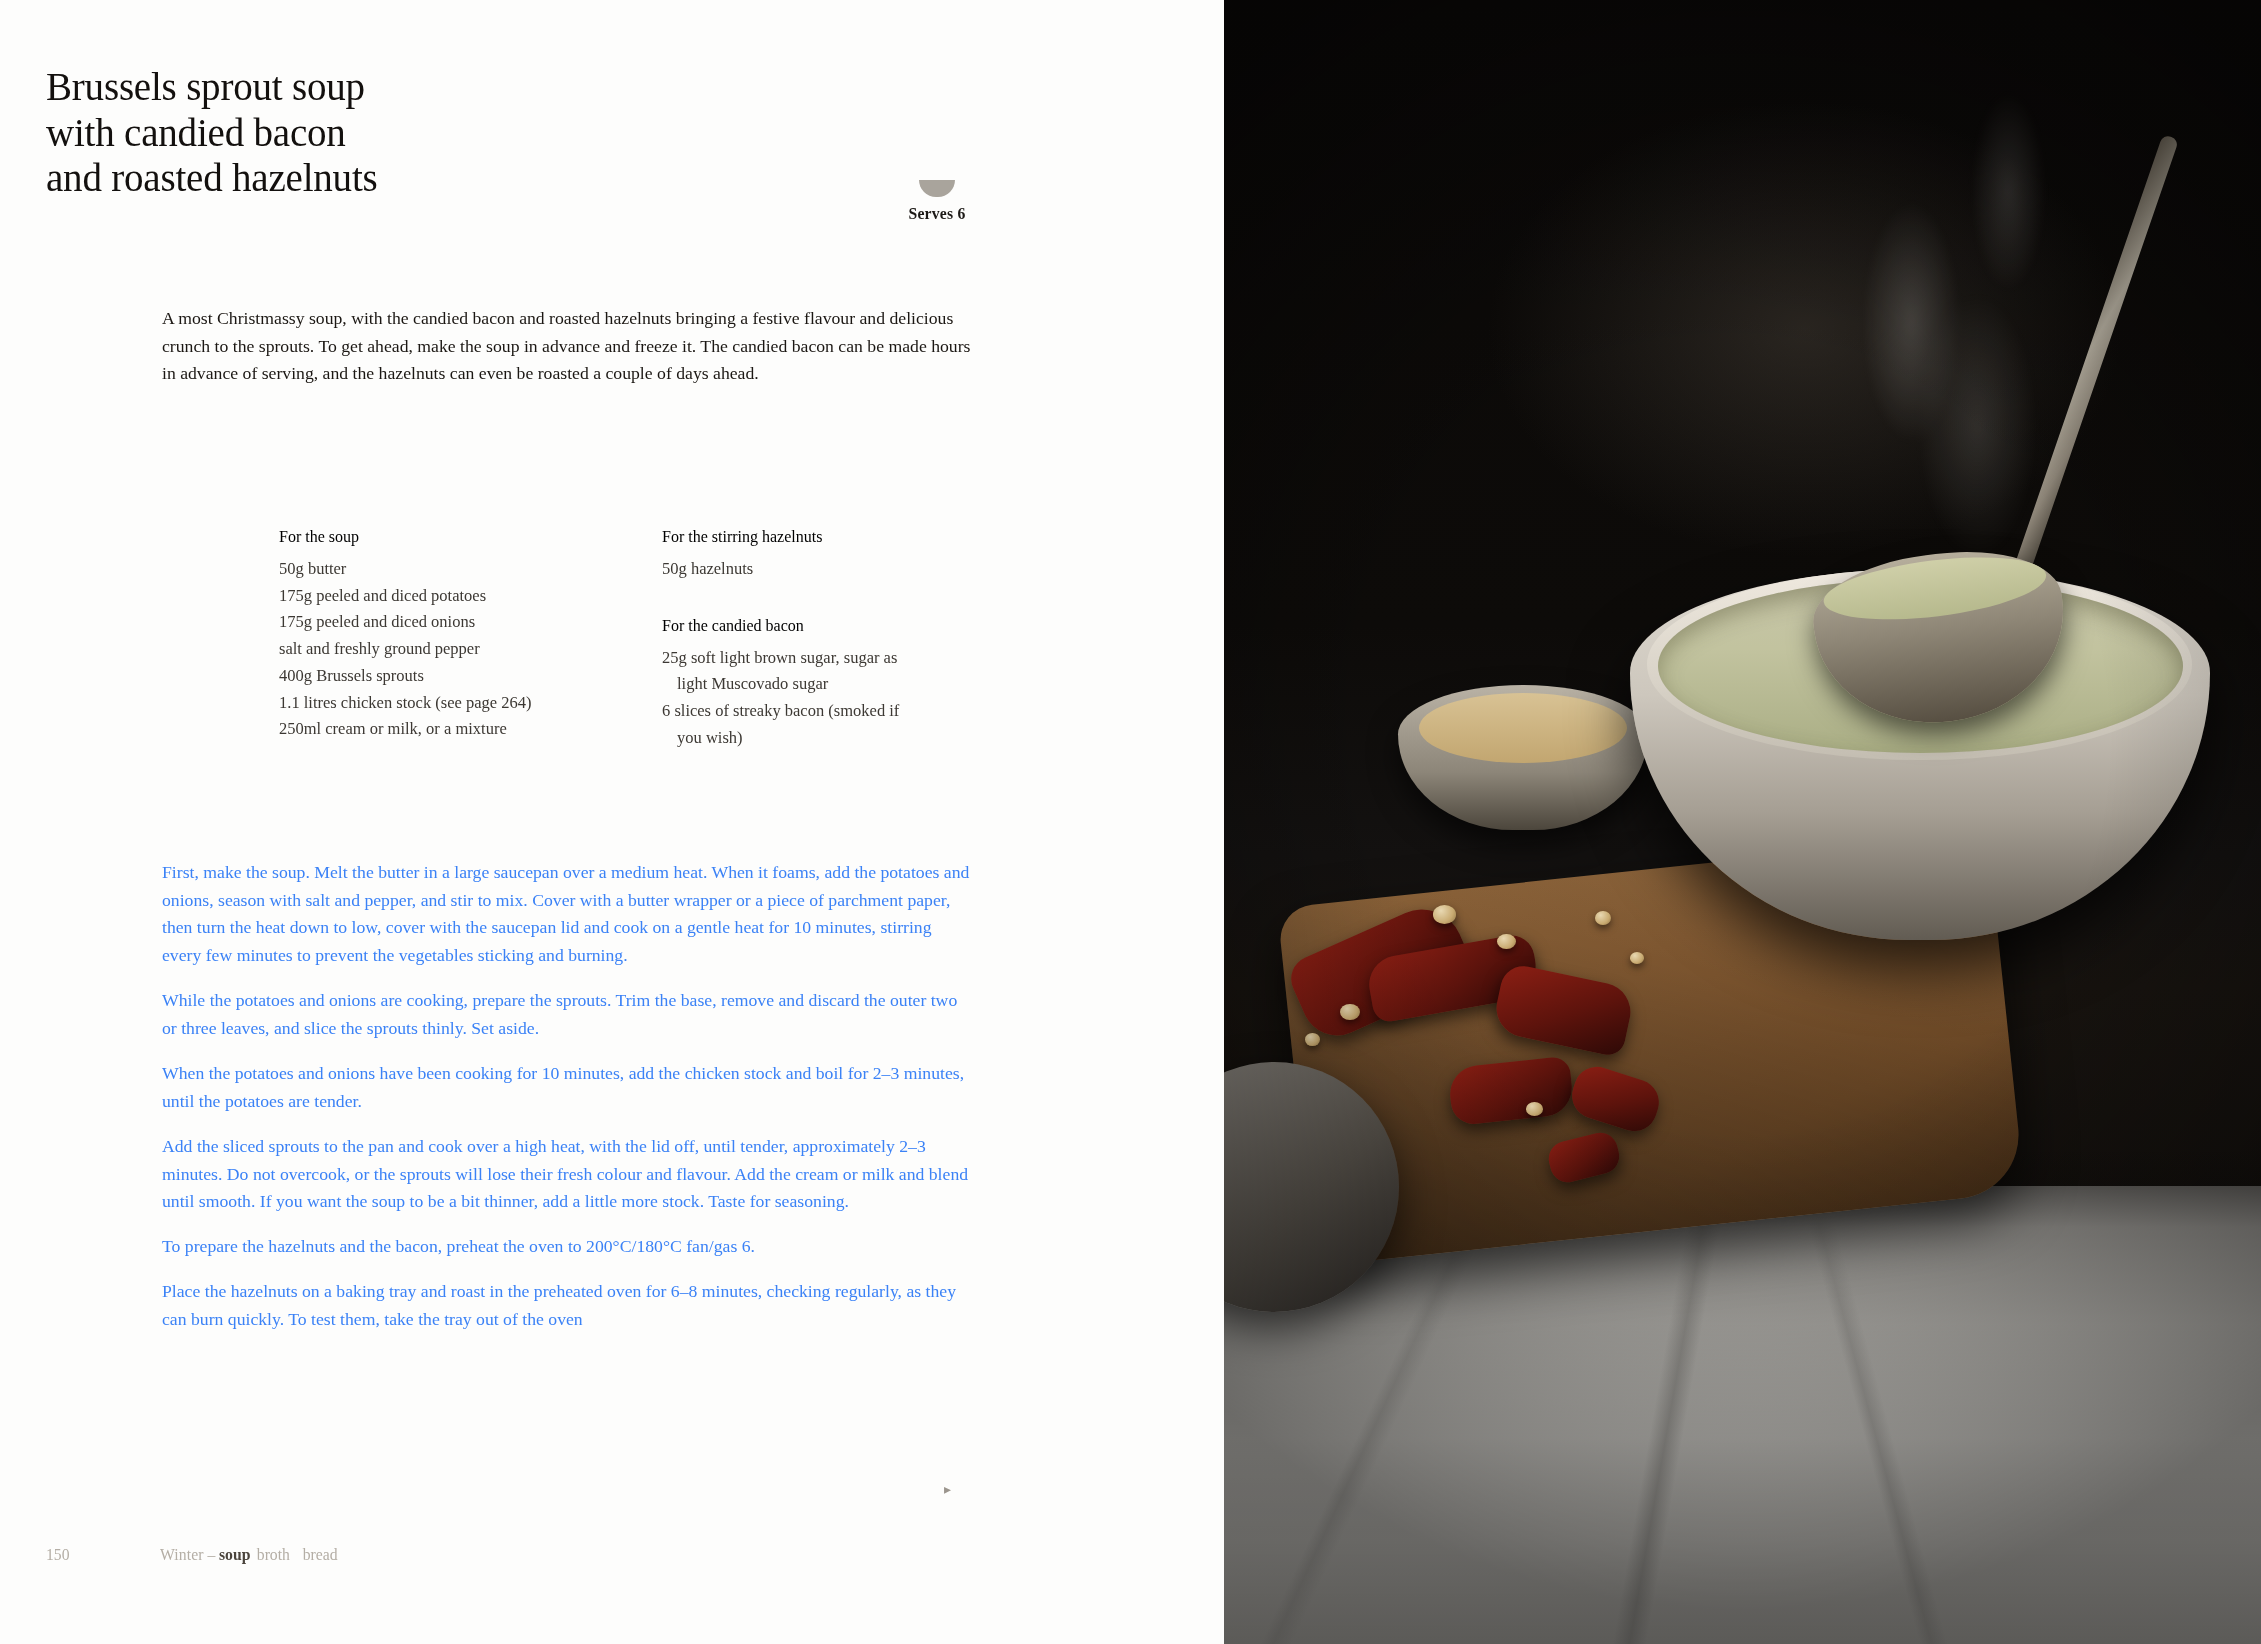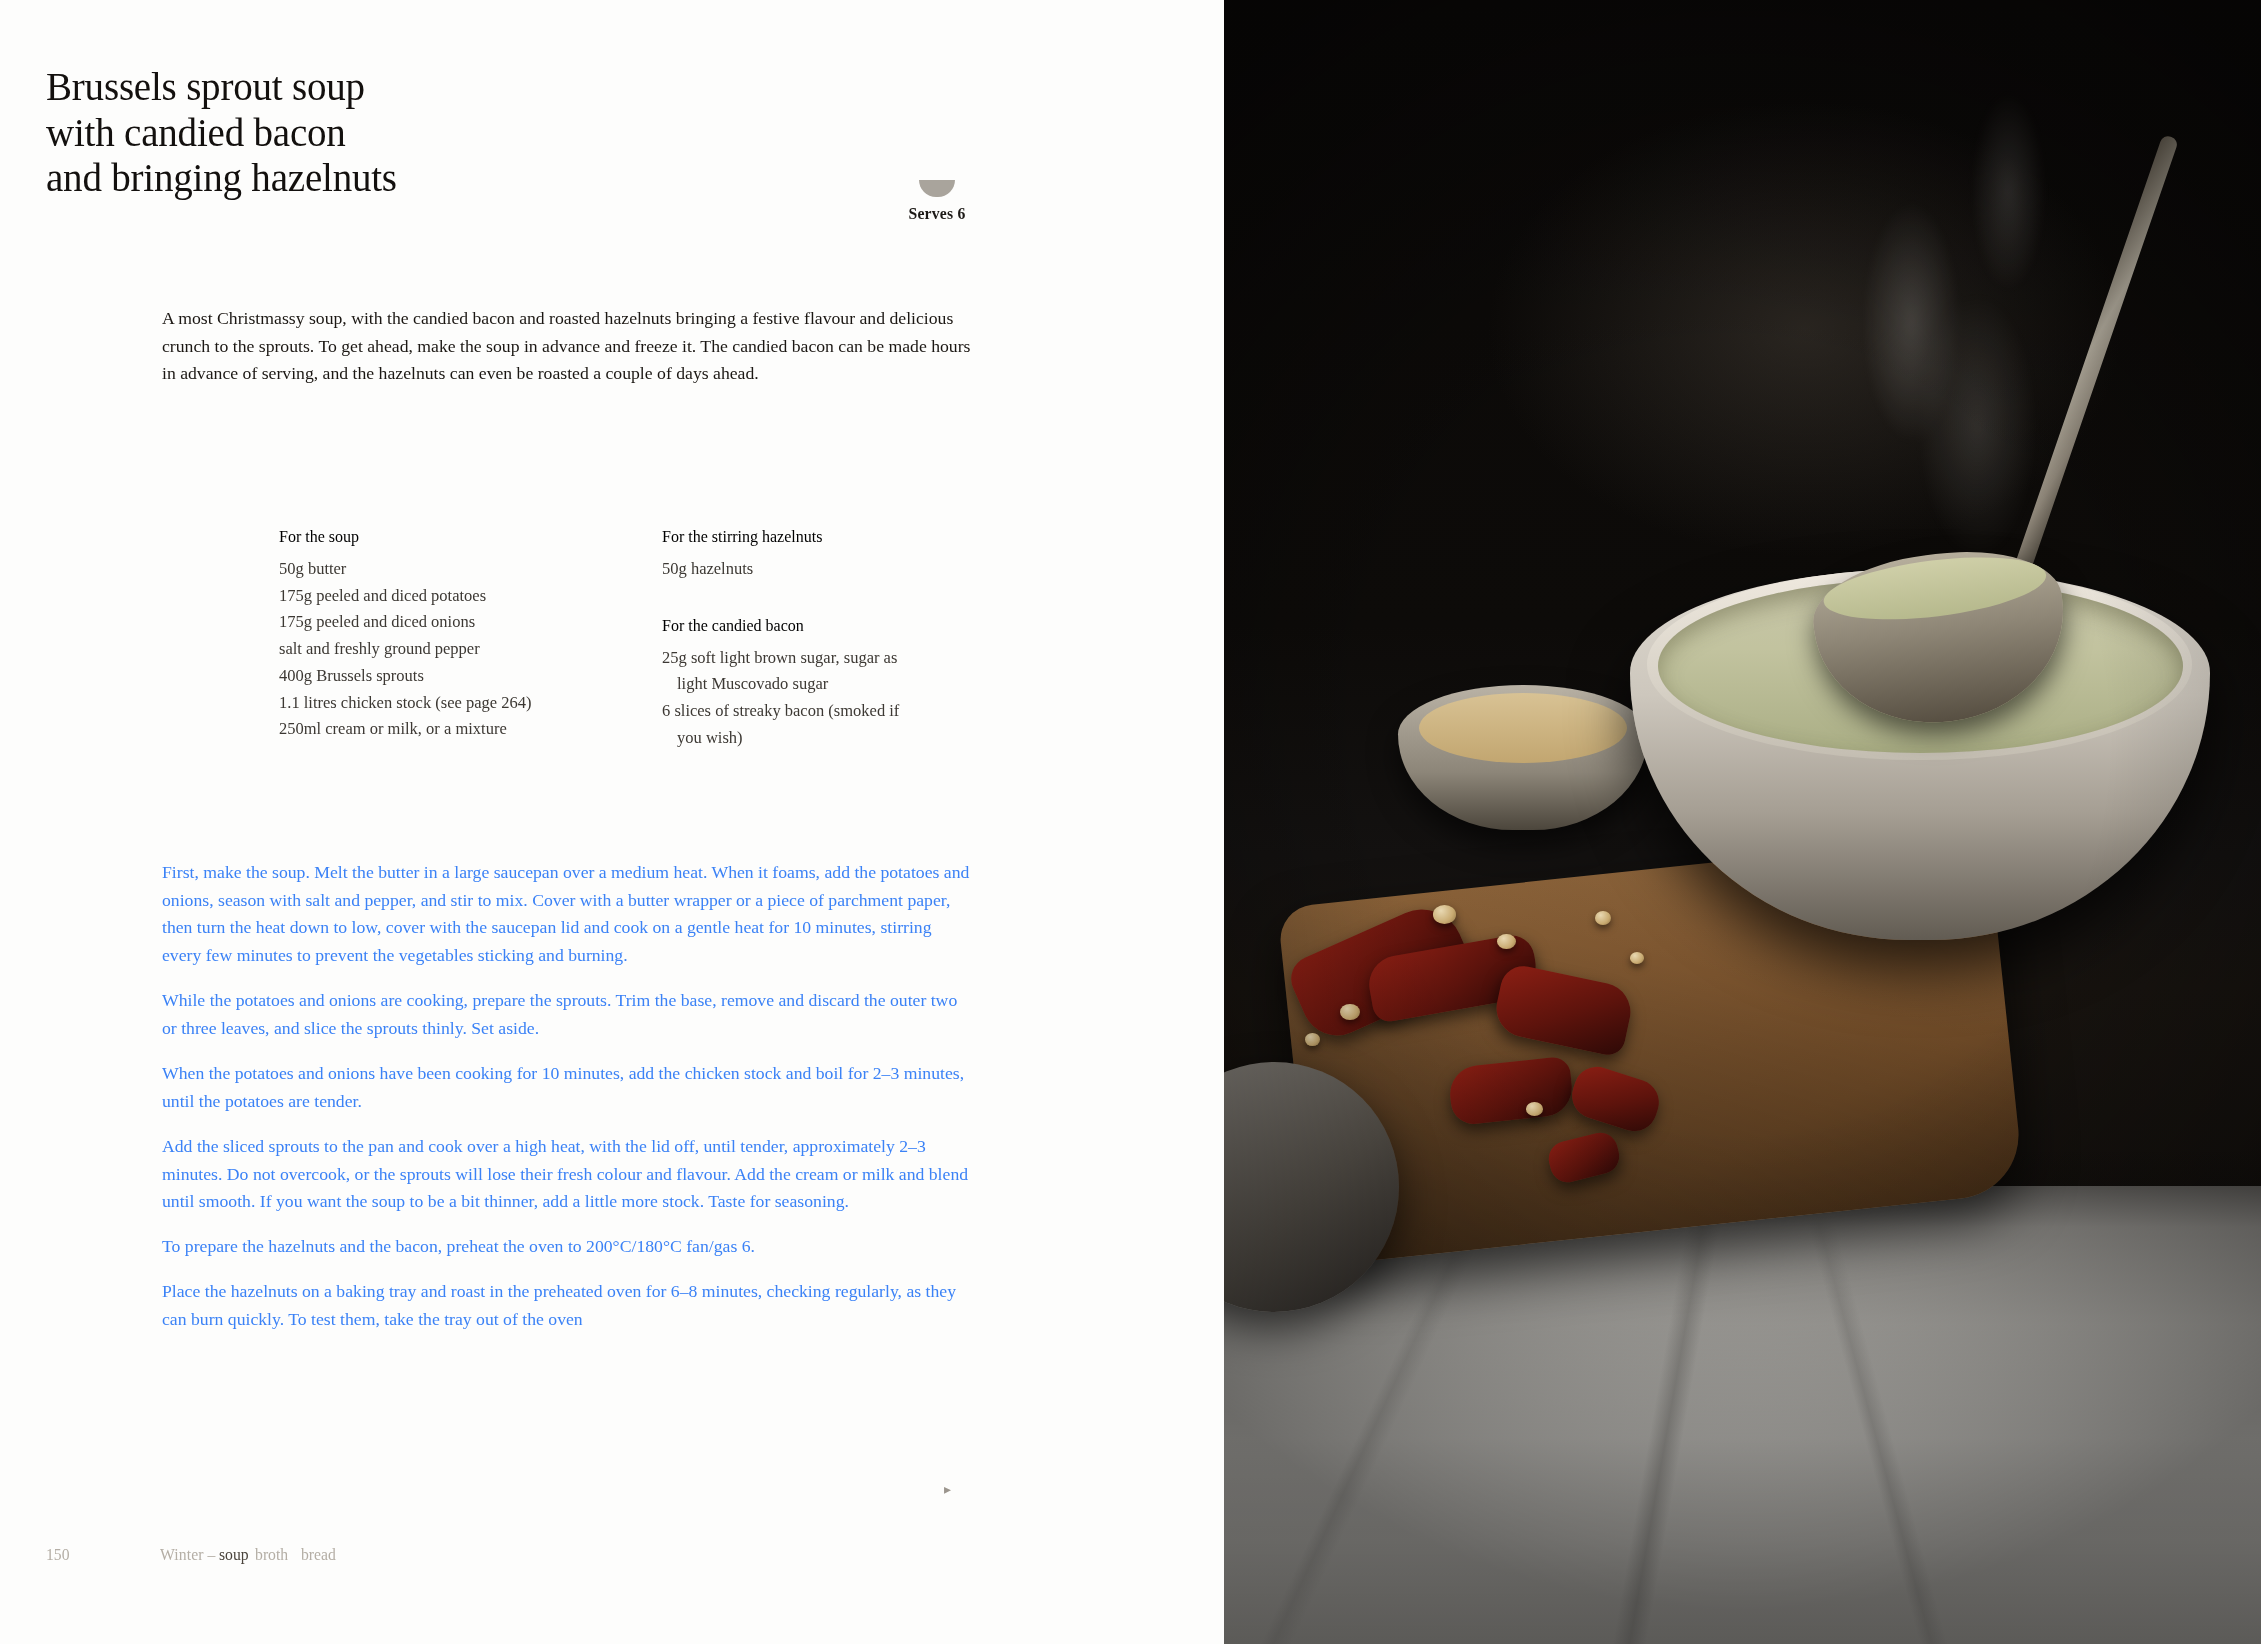--- a/index.html
+++ b/index.html
@@ -145,21 +145,21 @@
     width: 754px;
     display: flex;
     flex-direction: row;
     align-items: baseline;
     color: #b4aea5;
     font-size: 15.7px;
   }
   .folio { width: 114px; }
   .footer-season { letter-spacing: 0.1px; }
   .footer-cat-bold {
-    font-weight: normal;
+    font-weight: bold;
     color: #4a443c;
     margin: 0 6.4px 0 3.5px;
   }
   .footer-cat { margin-right: 12.8px; }
 
   
   .photo-page {
     position: relative;
     flex: 0 0 1037px;
     width: 1037px;
@@ -363,21 +363,21 @@
 <body>
 
 <div class="page">
 
   <div class="text-page">
 
     <div class="title-block">
       <h1 class="recipe-title">
         <span>Brussels sprout soup</span><br>
         <span>with candied bacon</span><br>
-        <span>and bringing hazelnuts</span>
+        <span>and roasted hazelnuts</span>
       </h1>
     </div>
 
     <div class="serves-block">
       <div class="bowl-icon"></div>
       <div class="serves-label">Serves 6</div>
     </div>
 
     <div class="intro">
       <p>A most Christmassy soup, with the candied bacon and roasted hazelnuts bringing a festive flavour and delicious crunch to the sprouts. To get ahead, make the soup in advance and freeze it. The candied bacon can be made hours in advance of serving, and the hazelnuts can even be roasted a couple of days ahead.</p>

